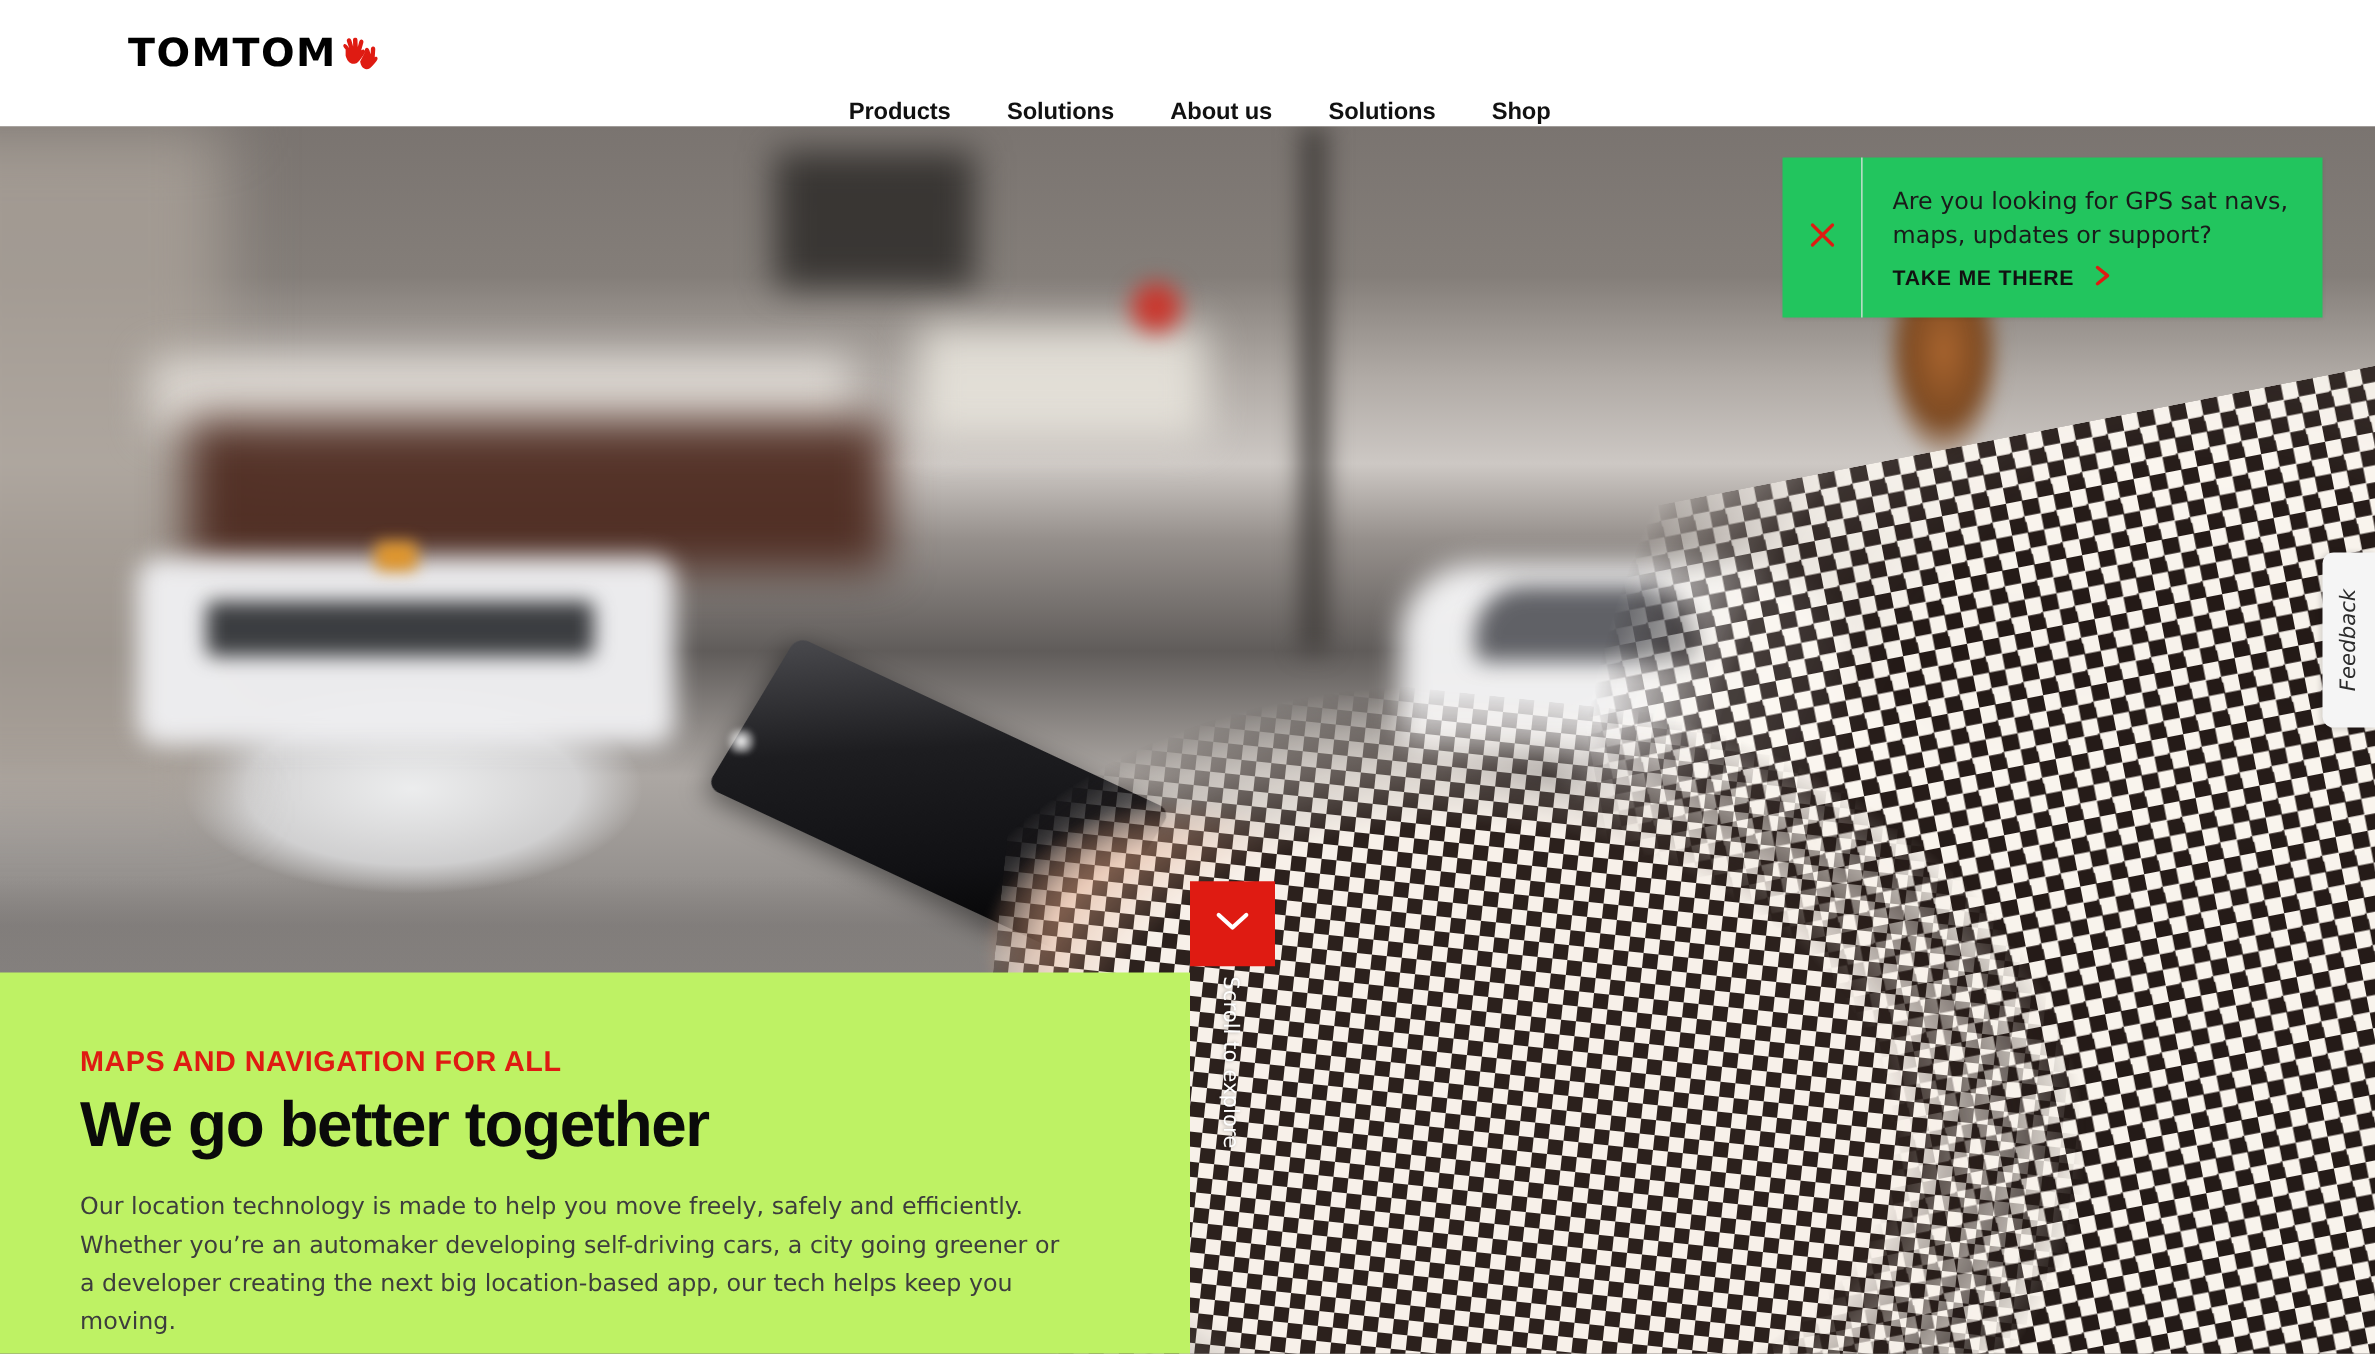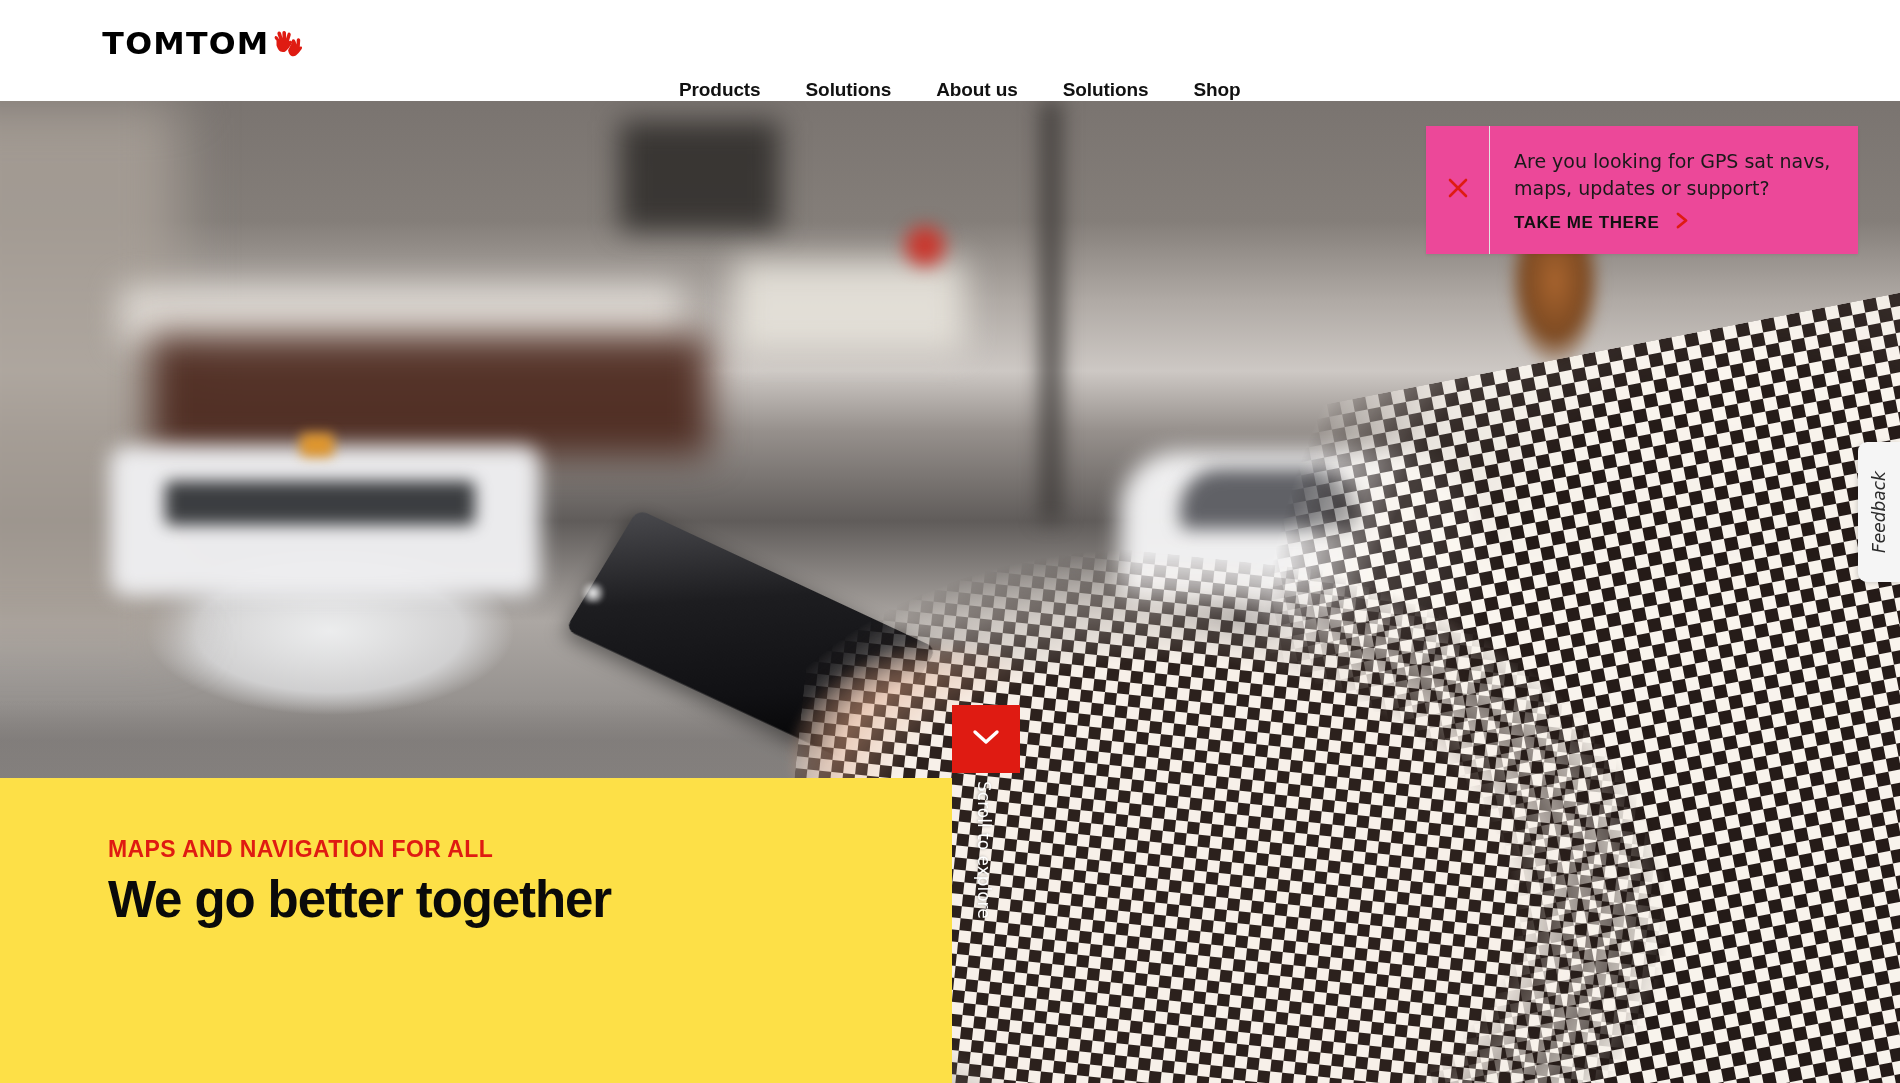--- a/index.html
+++ b/index.html
@@ -166,21 +166,21 @@
     width:22px; height:20px;
     background:radial-gradient(circle, #fff 0%, rgba(255,255,255,.2) 70%, transparent 80%);
     filter:blur(2px);
   }
 
   
   .promo {
     position:absolute;
     top:126px; right:42px;
     width:432px; height:128px;
-    background:#ec4899;
+    background:#22c55e;
     display:flex; align-items:stretch;
     z-index:30;
     box-shadow:0 1px 3px rgba(0,0,0,.08);
   }
   .promo-close {
     width:64px;
     display:flex; align-items:center; justify-content:center;
     border-right:1px solid #e3e3e3;
     cursor:pointer;
   }
@@ -224,23 +224,23 @@
     font-style:italic;
     color:#2b2b2b;
     font-family:"DejaVu Sans", sans-serif;
   }
 
   
   .content {
     position:absolute;
     left:0; top:778px;
     width:952px; height:305px;
-    background:#fde047;
+    background:#bef264;
     z-index:20;
-    padding:58px 0 0 108px;
+    padding:58px 0 0 64px;
   }
   .eyebrow {
     font-size:23px;
     font-weight:700;
     color:#df1b12;
     letter-spacing:.4px;
     margin-bottom:9px;
   }
   .headline {
     font-size:51px;
@@ -370,13 +370,14 @@
     </svg>
   </span>
 </div>
 <div class="scroll-label">
   <span>Scroll to explore</span>
 </div>
 
 <div class="content">
   <div class="eyebrow">MAPS AND NAVIGATION FOR ALL</div>
   <h1 class="headline">We go better together</h1>
+  <p class="body-copy">Our location technology is made to help you move freely, safely and efficiently. Whether you’re an automaker developing self-driving cars, a city going greener or a developer creating the next big location-based app, our tech helps keep you moving.</p>
 </div>
 
 </body></html>

